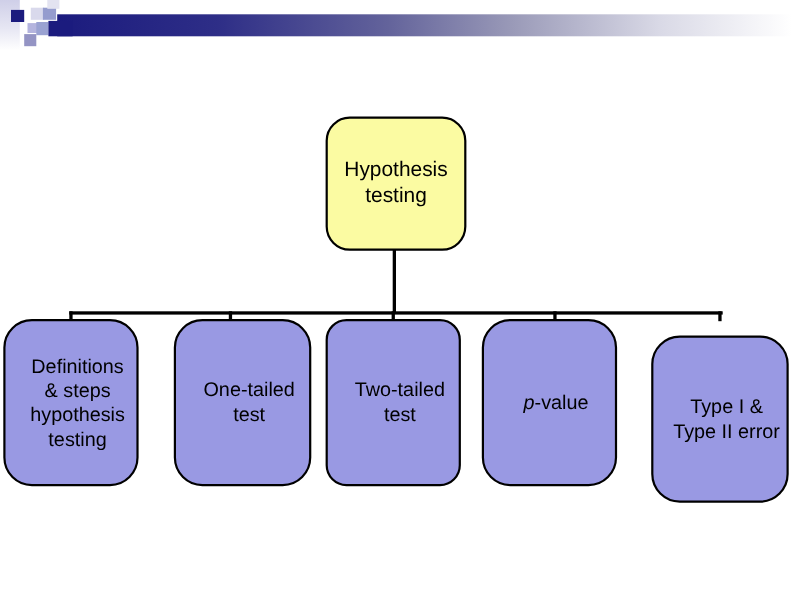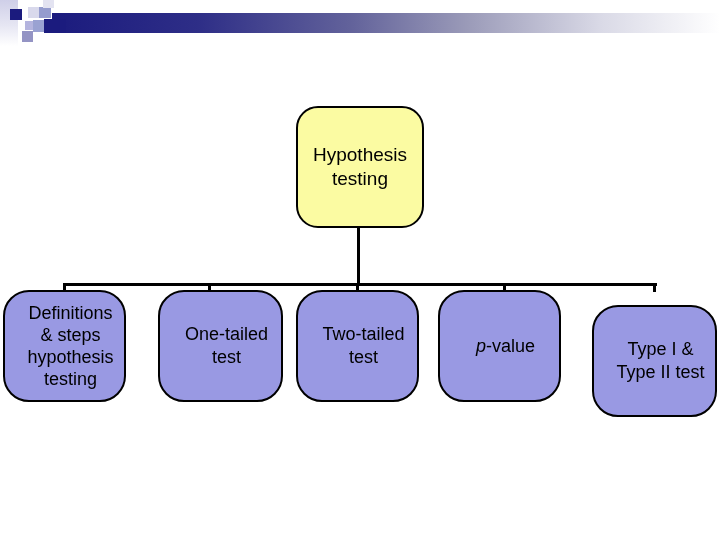--- a/index.html
+++ b/index.html
@@ -54,28 +54,28 @@
     text-align: center;
     color: var(--text, #000);
   }
   .node-root {
     left: 296px; top: 106px; width: 128px; height: 122px;
     background: var(--root-fill, #fbfba2);
     border-radius: 22px;
     font-size: 19px; line-height: 24px;
   }
   .node-child {
-    top: 290px; height: 112px;
+    top: 290px; height: 152px;
     background: var(--child-fill, #9999e3);
     border-radius: 26px;
     font-size: 18px; line-height: 23px; padding-left: 12px;
   }
   .child-1 { left: 3px;   width: 123px; line-height: 22px; }
   .child-2 { left: 158px; width: 125px; }
-  .child-3 { left: 296px; width: 123px; }
+  .child-3 { left: 296px; width: 123px; border-radius: 19px; }
   .child-4 { left: 438px; width: 123px; }
   .child-5 { left: 592px; width: 125px; margin-top: 15px; }
   .node em { font-style: italic; }
 </style>
 </head>
 <body style="--root-fill: #fbfba2; --child-fill: #9999e3; --node-border: #000000; --connector: #000000; --text: #000000; --bar-navy: #1b1b7e;">
 
 <div class="hdr-strip"></div>
 <div class="hdr-bar"></div>
 <div class="px px-1"></div>
@@ -116,14 +116,14 @@
   <div>Two-tailed</div>
   <div>test</div>
 </div>
 
 <div class="node node-child child-4">
   <div><em>p</em><span>-value</span></div>
 </div>
 
 <div class="node node-child child-5">
   <div>Type I &amp;</div>
-  <div>Type II test</div>
+  <div>Type II error</div>
 </div>
 
 </body></html>

